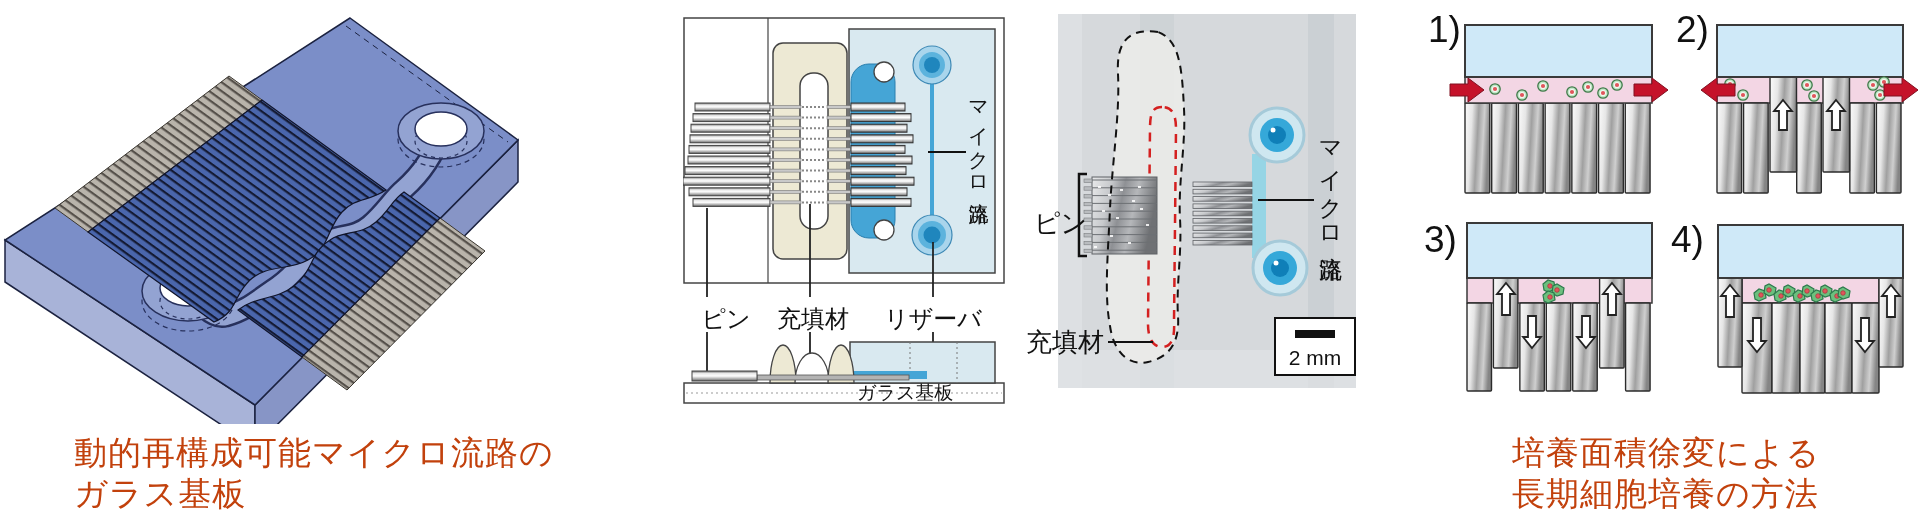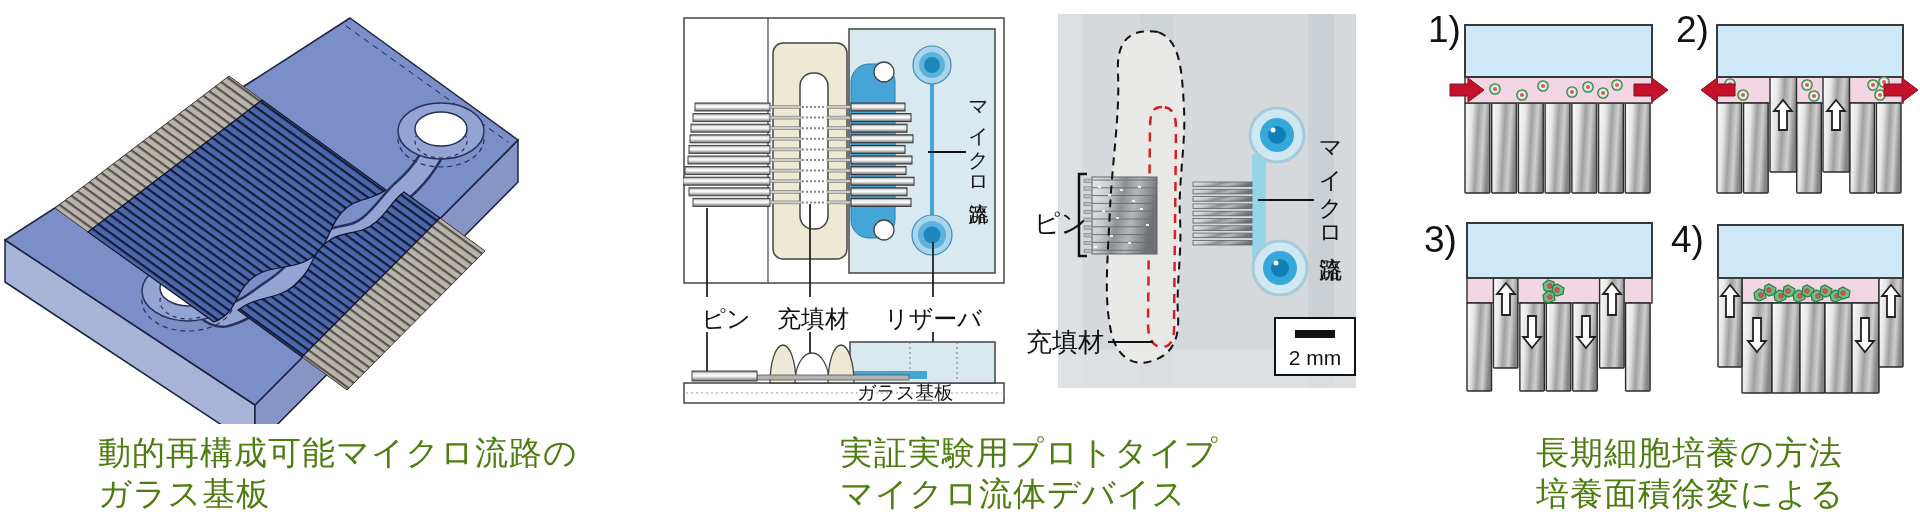--- a/index.html
+++ b/index.html
@@ -1,20 +1,20 @@
 <!DOCTYPE html>
 <html><head>
 <meta charset="utf-8">
 <style>
   html,body{margin:0;padding:0;background:#ffffff;}
   .stage{position:relative;width:1920px;height:524px;background:#ffffff;overflow:hidden;
          font-family:"Liberation Sans",sans-serif;color:#111;}
   .panel-svg{position:absolute;display:block;}
-  .caption{position:absolute;font-size:33px;line-height:41px;font-weight:500;color:#4d7c0f;
-           letter-spacing:1px;white-space:nowrap;margin-left:24px;}
+  .caption{position:absolute;font-size:33px;line-height:41px;font-weight:500;color:#c2410c;
+           letter-spacing:1px;white-space:nowrap;}
   .vlabel{position:absolute;writing-mode:vertical-rl;text-orientation:upright;color:#111;
           letter-spacing:2px;white-space:nowrap;}
   svg text{font-family:"Liberation Sans",sans-serif;fill:#111;}
 </style>
 </head>
 <body>
 
 <div class="stage">
 
   <svg id="render3d" class="panel-svg" style="left:0;top:0" width="560" height="424" viewBox="0 0 560 424">
@@ -439,25 +439,21 @@
       <path d="M481,285 L490,296 L485,296 L485,317 L477,317 L477,296 L472,296 Z" fill="#ffffff" stroke="#222" stroke-width="1.8"></path>
       <path d="M347,352 L356,341 L351,341 L351,318 L343,318 L343,341 L338,341 Z" fill="#ffffff" stroke="#222" stroke-width="1.8"></path>
       <path d="M455,352 L464,341 L459,341 L459,318 L451,318 L451,341 L446,341 Z" fill="#ffffff" stroke="#222" stroke-width="1.8"></path>
     </g>
   </svg>
 
   <div class="caption" style="left:74px;top:432px">
     <div>動的再構成可能マイクロ流路の</div>
     <div>ガラス基板</div>
   </div>
-  <div class="caption" style="left:816px;top:432px">
-    <div>実証実験用プロトタイプ</div>
-    <div>マイクロ流体デバイス</div>
-  </div>
   <div class="caption" style="left:1512px;top:432px">
+    <div>培養面積徐変による</div>
     <div>長期細胞培養の方法</div>
-    <div>培養面積徐変による</div>
   </div>
 
   <div class="vlabel" style="left:966px;top:88px;font-size:20px">マイクロ流路</div>
   <div class="vlabel" style="left:1316px;top:126px;font-size:23px">マイクロ流路</div>
 
 </div>
 
 </body></html>

